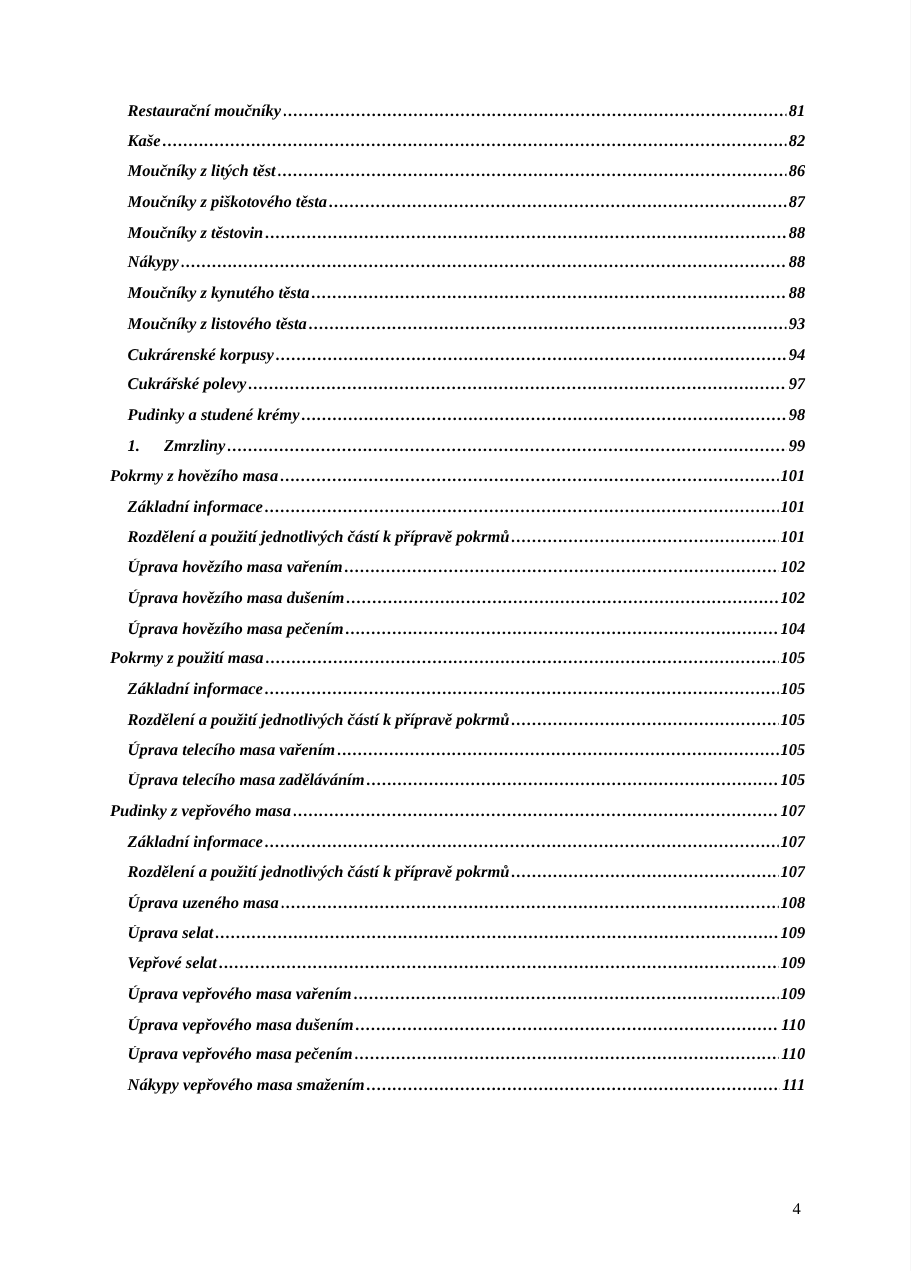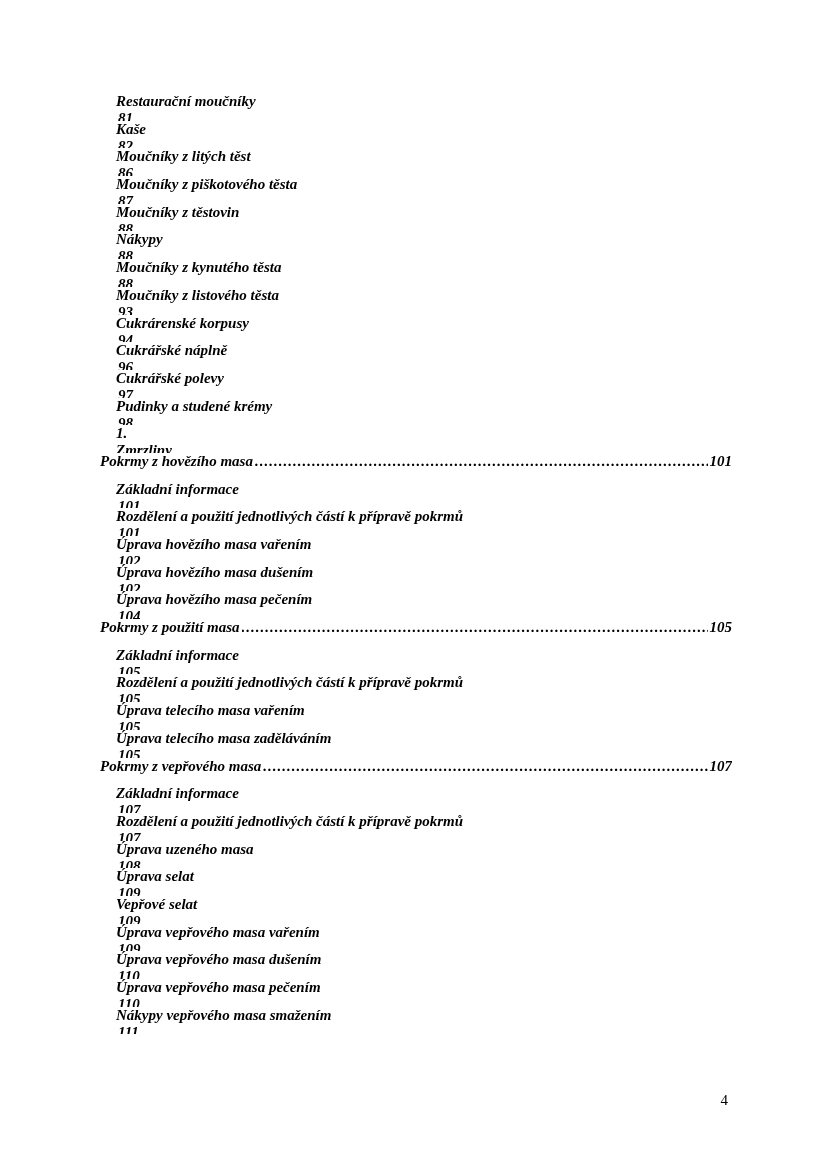--- a/index.html
+++ b/index.html
@@ -22,21 +22,21 @@
     font-style: italic;
     font-size: 15px;
   }
   .entry {
     display: flex;
     align-items: baseline;
     height: 27.7px;
     overflow: hidden;
   }
   .entry.lvl0 { padding-left: 0; }
-  .entry.lvl1 { padding-left: 16px; flex-direction: column; }
+  .entry.lvl1 { padding-left: 16px; }
   .num {
     flex: 0 0 auto;
     display: inline-block;
     width: 33px;
   }
   .label {
     flex: 0 0 auto;
     white-space: nowrap;
     padding-right: 2px;
   }
@@ -106,25 +106,20 @@
         <span class="label">Moučníky z listového těsta</span>
         <span class="dots"></span>
         <span class="pagenum">93</span>
       </div>
       <div class="entry lvl1">
         <span class="label">Cukrárenské korpusy</span>
         <span class="dots"></span>
         <span class="pagenum">94</span>
       </div>
       <div class="entry lvl1">
-        <span class="label">Cukrářské náplně</span>
-        <span class="dots"></span>
-        <span class="pagenum">96</span>
-      </div>
-      <div class="entry lvl1">
         <span class="label">Cukrářské polevy</span>
         <span class="dots"></span>
         <span class="pagenum">97</span>
       </div>
       <div class="entry lvl1">
         <span class="label">Pudinky a studené krémy</span>
         <span class="dots"></span>
         <span class="pagenum">98</span>
       </div>
       <div class="entry lvl1">
@@ -182,21 +177,21 @@
         <span class="label">Úprava telecího masa vařením</span>
         <span class="dots"></span>
         <span class="pagenum">105</span>
       </div>
       <div class="entry lvl1">
         <span class="label">Úprava telecího masa zaděláváním</span>
         <span class="dots"></span>
         <span class="pagenum">105</span>
       </div>
       <div class="entry lvl0">
-        <span class="label">Pokrmy z vepřového masa</span>
+        <span class="label">Pudinky z vepřového masa</span>
         <span class="dots"></span>
         <span class="pagenum">107</span>
       </div>
       <div class="entry lvl1">
         <span class="label">Základní informace</span>
         <span class="dots"></span>
         <span class="pagenum">107</span>
       </div>
       <div class="entry lvl1">
         <span class="label">Rozdělení a použití jednotlivých částí k přípravě pokrmů</span>

